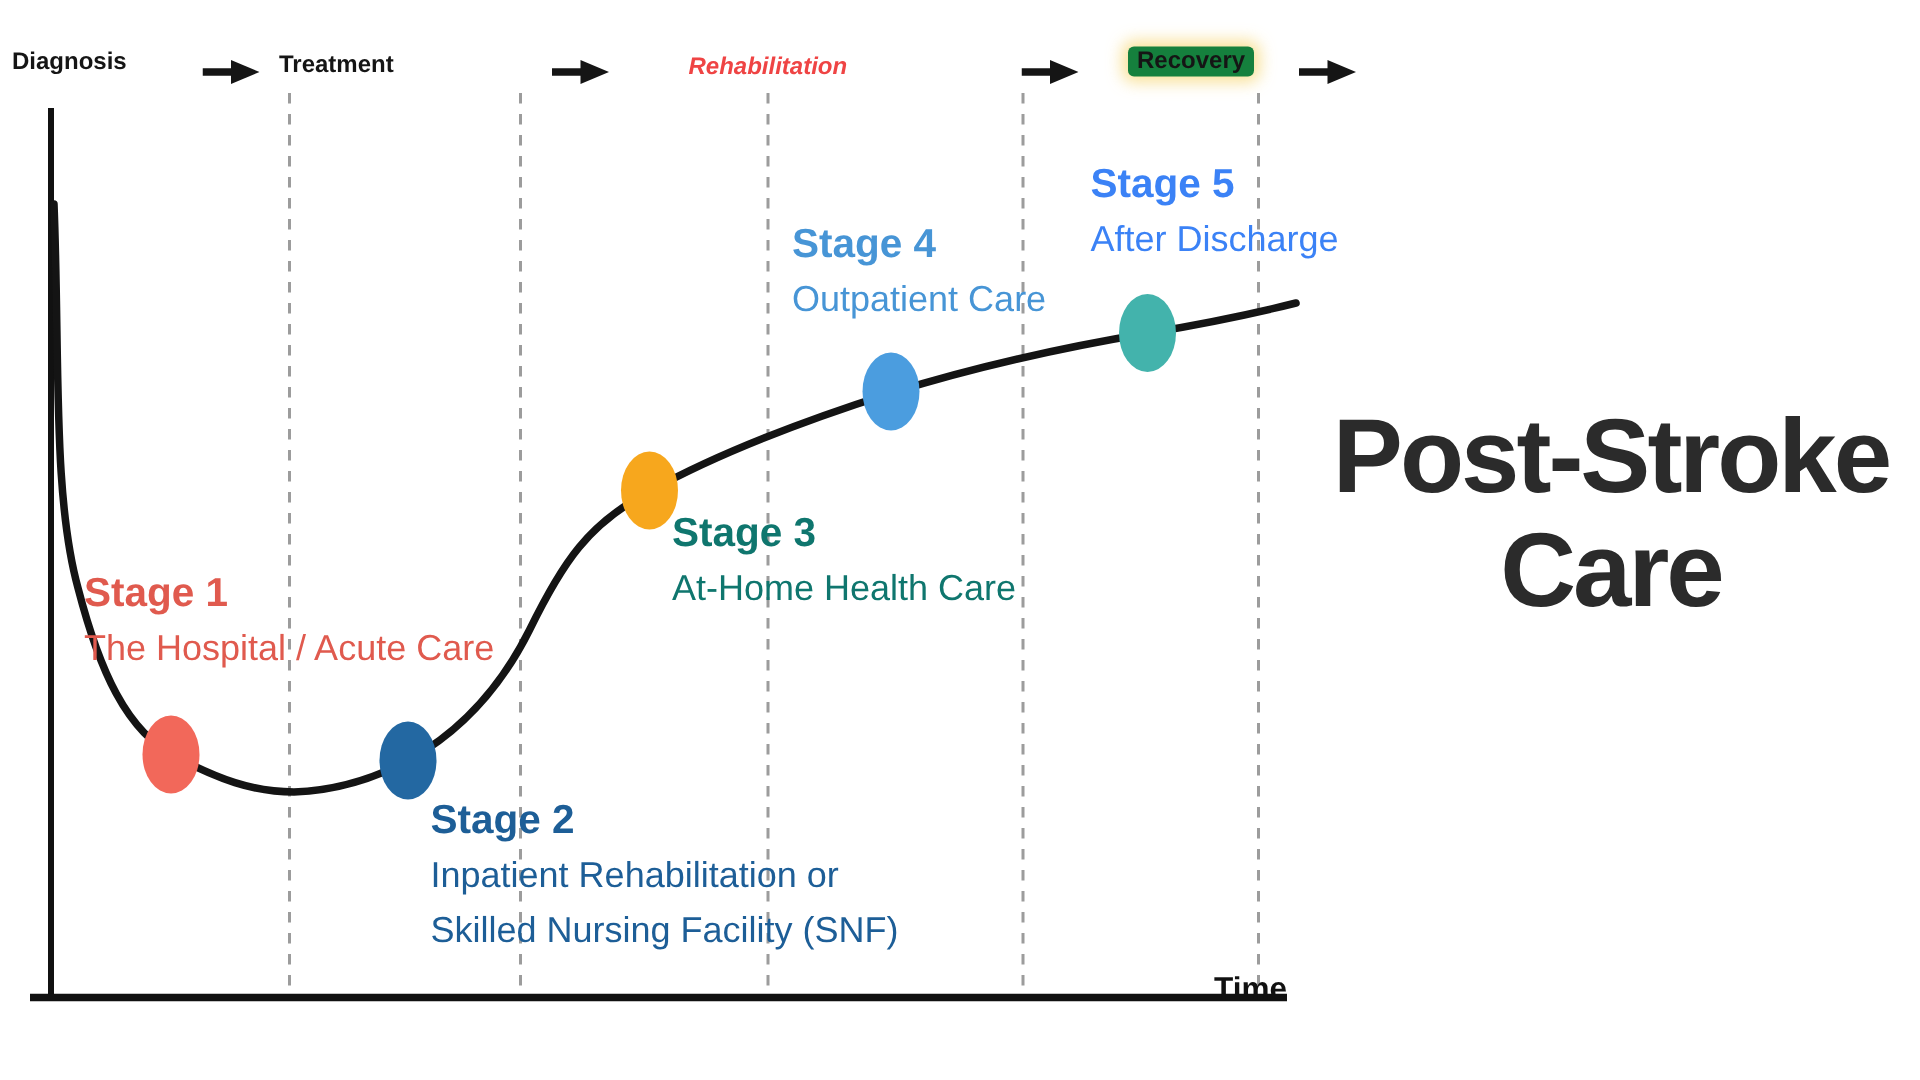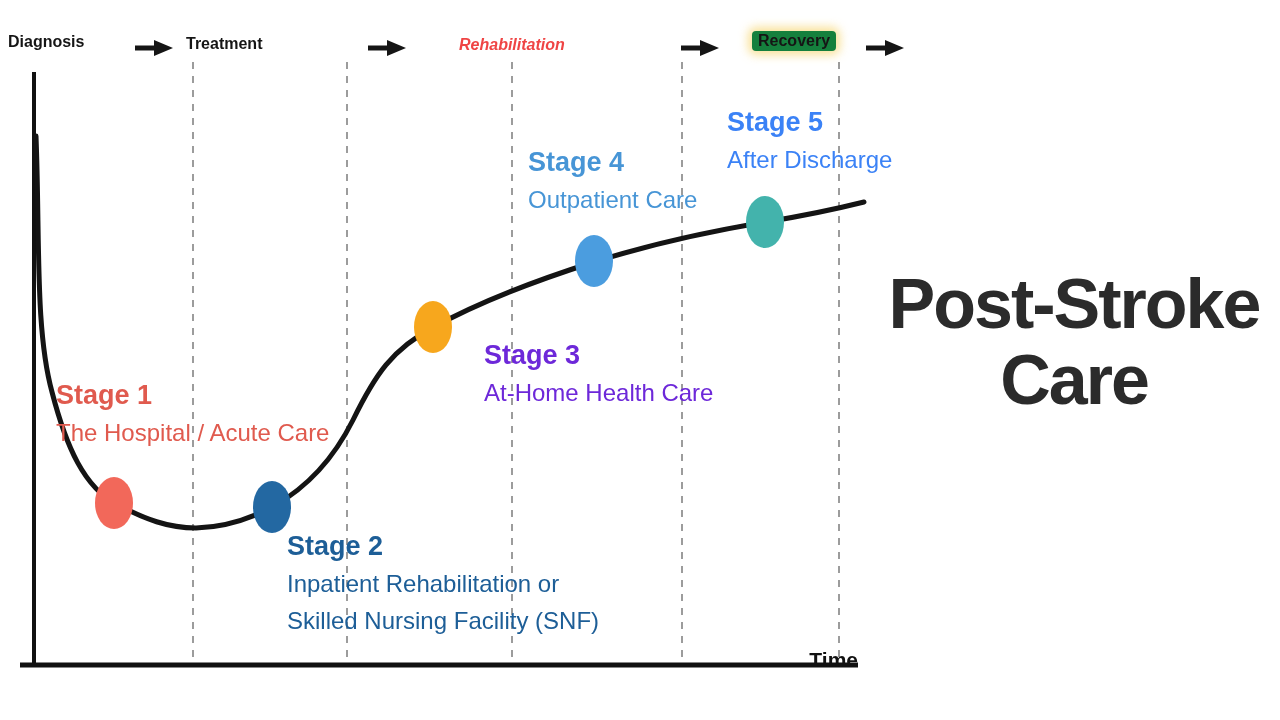--- a/index.html
+++ b/index.html
@@ -84,21 +84,21 @@
     <span class="stage-name">Stage 1</span>
     <span class="stage-line">The Hospital / Acute Care</span>
   </div>
 
   <div class="stage-block" style="left: 287px; top: 528px; color: rgb(29, 94, 151);">
     <span class="stage-name">Stage 2</span>
     <span class="stage-line">Inpatient Rehabilitation or</span>
     <span class="stage-line">Skilled Nursing Facility (SNF)</span>
   </div>
 
-  <div class="stage-block" style="left: 448px; top: 337px; color: #6d28d9; margin-left: 36px;">
+  <div class="stage-block" style="left: 448px; top: 337px; color: #0f766e;">
     <span class="stage-name">Stage 3</span>
     <span class="stage-line">At-Home Health Care</span>
   </div>
 
   <div class="stage-block" style="left: 528px; top: 144px; color: rgb(71, 149, 214);">
     <span class="stage-name">Stage 4</span>
     <span class="stage-line">Outpatient Care</span>
   </div>
 
   <div class="stage-block" style="left: 727px; top: 104px; color: #3b82f6;">

